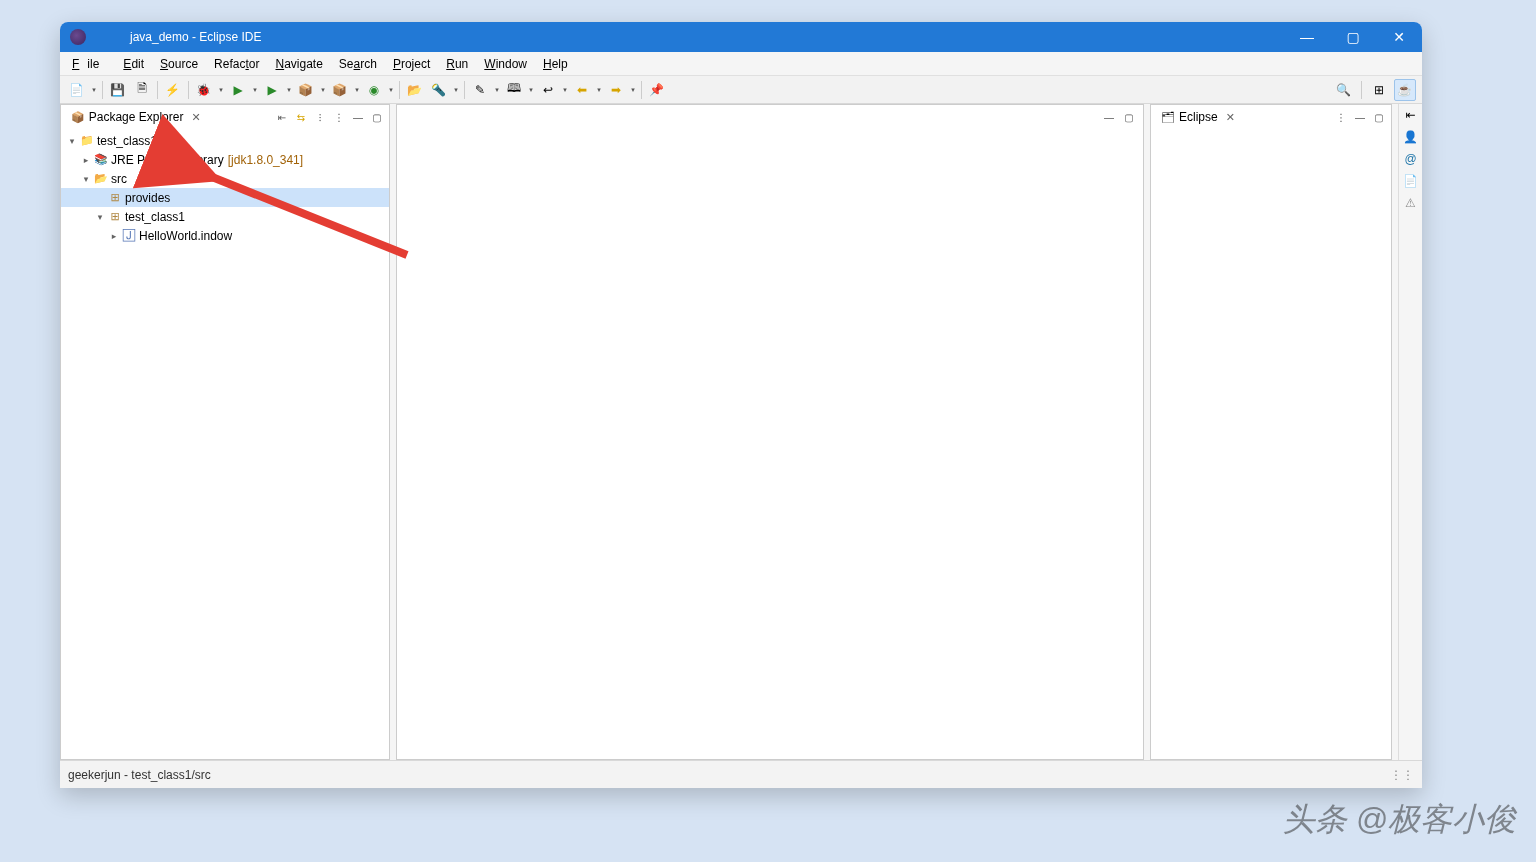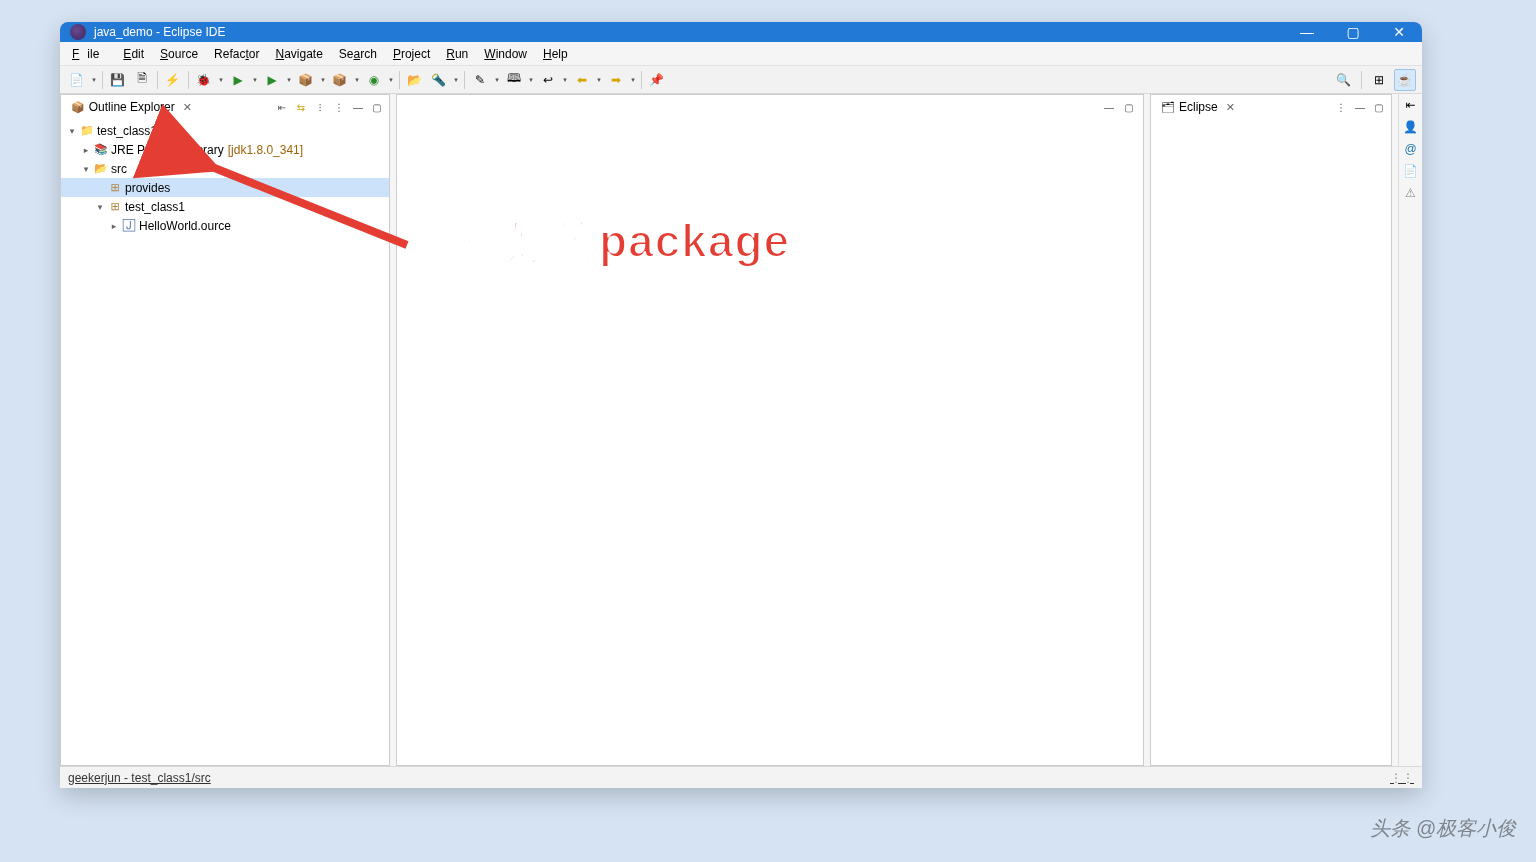--- a/index.html
+++ b/index.html
@@ -1,18 +1,18 @@
 <!DOCTYPE html>
 <html><head>
 <meta charset="utf-8">
 <style>
 * { box-sizing: border-box; margin: 0; padding: 0; font-family: "Segoe UI", Tahoma, sans-serif; }
 body { background: #d6e3f3; width: 1536px; height: 862px; overflow: hidden; position: relative; }
 .window { position: absolute; left: 60px; top: 22px; width: 1362px; height: 766px; background: #fff; box-shadow: 0 8px 24px rgba(0,0,0,0.2); display: flex; flex-direction: column; border-radius: 8px 8px 0 0; overflow: hidden; }
-.titlebar { height: 20px; background: #2279d6; display: flex; align-items: center; padding: 0 0 0 10px; color: #fff; font-size: 12px; }
+.titlebar { height: 30px; background: #2279d6; display: flex; align-items: center; padding: 0 0 0 10px; color: #fff; font-size: 12px; gap: 36px; }
 .titlebar .eclipse-ico { width: 16px; height: 16px; border-radius: 50%; background: radial-gradient(circle at 40% 40%, #6b4a8f, #3a2560); margin-right: 8px; }
 .titlebar .controls { margin-left: auto; display: flex; }
 .titlebar .ctl { width: 46px; height: 30px; display: flex; align-items: center; justify-content: center; color: #fff; font-size: 14px; cursor: pointer; }
 .menubar { height: 24px; background: #f5f5f5; display: flex; align-items: center; padding: 0 4px; font-size: 12px; border-bottom: 1px solid #e0e0e0; }
 .menubar span { padding: 2px 8px; cursor: pointer; }
 .menubar span u { text-decoration: underline; }
 .toolbar { height: 28px; background: #f2f2f2; border-bottom: 1px solid #d8d8d8; display: flex; align-items: center; padding: 0 6px; gap: 2px; }
 .tbtn { width: 22px; height: 22px; display: flex; align-items: center; justify-content: center; cursor: pointer; border-radius: 2px; font-size: 12px; }
 .tsep { width: 1px; height: 18px; background: #ccc; margin: 0 2px; }
 .tdrop { width: 8px; display: flex; align-items: center; justify-content: center; font-size: 7px; color: #555; cursor: pointer; }
@@ -33,25 +33,25 @@
 .editor-head { height: 24px; display:flex; align-items:center; justify-content:flex-end; padding:0 6px; gap:4px; }
 .editor-head .pbtn { width: 16px; height: 16px; cursor:pointer; font-size:10px; display:flex;align-items:center;justify-content:center;color:#555;}
 .tree { font-size: 12px; padding: 2px 0; user-select: none; }
 .tree-row { display: flex; align-items: center; height: 19px; padding-left: 4px; cursor: pointer; white-space: nowrap; }
 .tree-row.selected { background: #cce2fa; }
 .tree-row .tw { width: 14px; text-align: center; color: #646464; font-size: 9px; }
 .tree-row .ico { width: 16px; height: 16px; display: flex; align-items: center; justify-content: center; font-size: 11px; }
 .tree-row .lbl { padding-left: 2px; }
 .tree-row .extra { color: #a16207; padding-left: 4px; }
 .outline-msg { padding: 8px 10px; font-size: 12px; color: #000; line-height: 1.4; }
-.statusbar { height: 22px; background: #f3f3f3; border-top: 1px solid #d8d8d8; display: flex; align-items: center; padding: 0 8px; font-size: 12px; color: #333; text-decoration: underline; }
+.statusbar { height: 28px; background: #f3f3f3; border-top: 1px solid #d8d8d8; display: flex; align-items: center; padding: 0 8px; font-size: 12px; color: #333; }
 .statusbar .grip { margin-left: auto; color: #888; display:flex;gap:1px;}
 .editor-annotation { position: absolute; top: 116px; left: 14px; font-size: 46px; font-weight: 800; color: #e43d33; -webkit-text-stroke: 2px #fff; text-shadow: 0 0 4px #fff, 0 0 4px #fff; pointer-events: none; letter-spacing: 1px; }
 .arrow { position: absolute; pointer-events: none; }
-.watermark { position: absolute; right: 20px; bottom: 20px; font-size: 20px; color: rgba(40,40,40,0.5); font-style: italic; font-weight: 500; pointer-events: none;}
+.watermark { position: absolute; right: 20px; bottom: 20px; font-size: 32px; color: rgba(40,40,40,0.5); font-style: italic; font-weight: 500; pointer-events: none;}
 </style>
 </head>
 <body>
 
 <div class="window">
 
   <div class="titlebar">
     <div class="eclipse-ico"></div>
     <span>java_demo - Eclipse IDE</span>
     <div class="controls">
@@ -119,21 +119,21 @@
       <div class="tbtn" style="background:#d6e8fb;border:1px solid #9cc3ea;">☕</div>
     </div>
   </div>
 
   <div class="workspace">
 
     <div class="panel explorer">
       <div class="panel-head">
         <div class="panel-tab">
           <span class="tabico">📦</span>
-          <span>Outline Explorer</span>
+          <span>Package Explorer</span>
           <span class="x">✕</span>
         </div>
         <div class="pbtns">
           <div class="pbtn">⇤</div>
           <div class="pbtn" style="color:#d6a400">⇆</div>
           <div class="pbtn">⁝</div>
           <div class="pbtn">⋮</div>
           <div class="pbtn">—</div>
           <div class="pbtn">▢</div>
         </div>
@@ -161,31 +161,30 @@
           <span class="lbl">provides</span>
         </div>
         <div class="tree-row" style="padding-left:32px">
           <span class="tw">▾</span>
           <span class="ico" style="color:#b08844">⊞</span>
           <span class="lbl">test_class1</span>
         </div>
         <div class="tree-row" style="padding-left:46px">
           <span class="tw">▸</span>
           <span class="ico" style="color:#5878b6">🄹</span>
-          <span class="lbl">HelloWorld.ource</span>
+          <span class="lbl">HelloWorld.indow</span>
         </div>
       </div>
     </div>
 
     <div class="panel editor">
       <div class="editor-head">
         <div class="pbtn">—</div>
         <div class="pbtn">▢</div>
       </div>
-      <div class="editor-annotation">新建好的package</div>
       <svg class="arrow" style="left:-210px;top:60px;width:230px;height:100px;overflow:visible">
         <defs>
             <marker id="ah" markerWidth="10" markerHeight="10" refX="2" refY="5" orient="auto">
               <polygon points="10,0 0,5 10,10" fill="#e43d33"></polygon>
             </marker>
           </defs>
         <line x1="220" y1="90" x2="20" y2="10" stroke="#e43d33" stroke-width="8" marker-end="url(#ah)"></line>
       </svg>
     </div>
 

